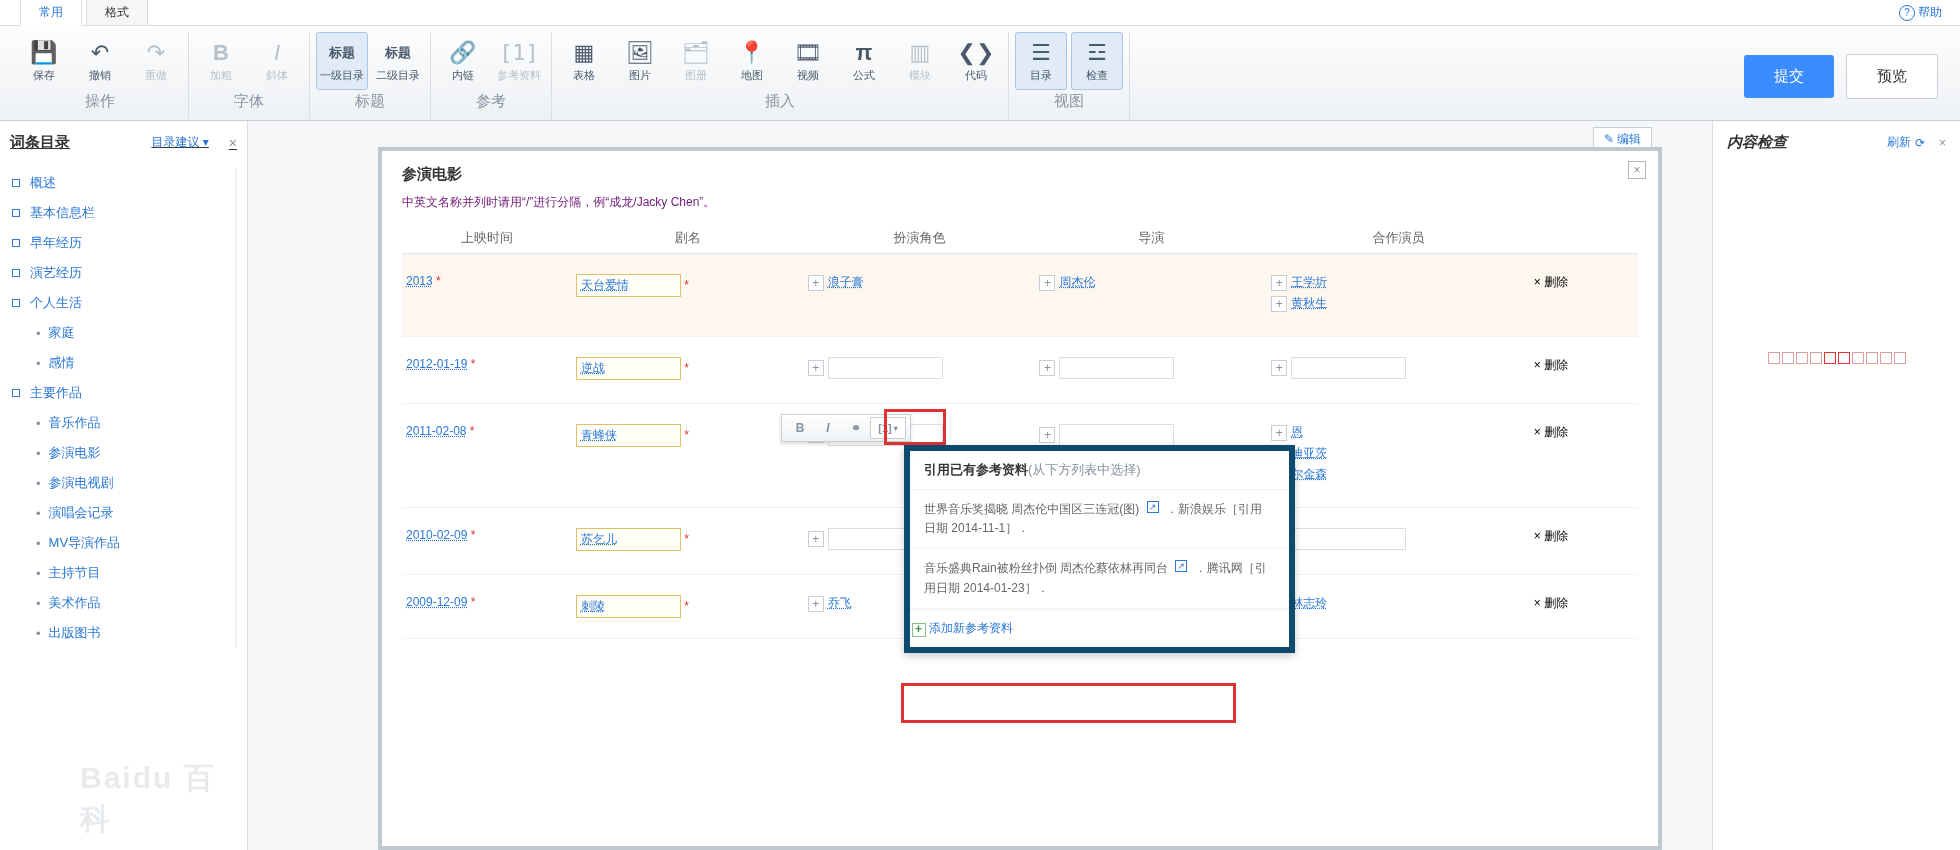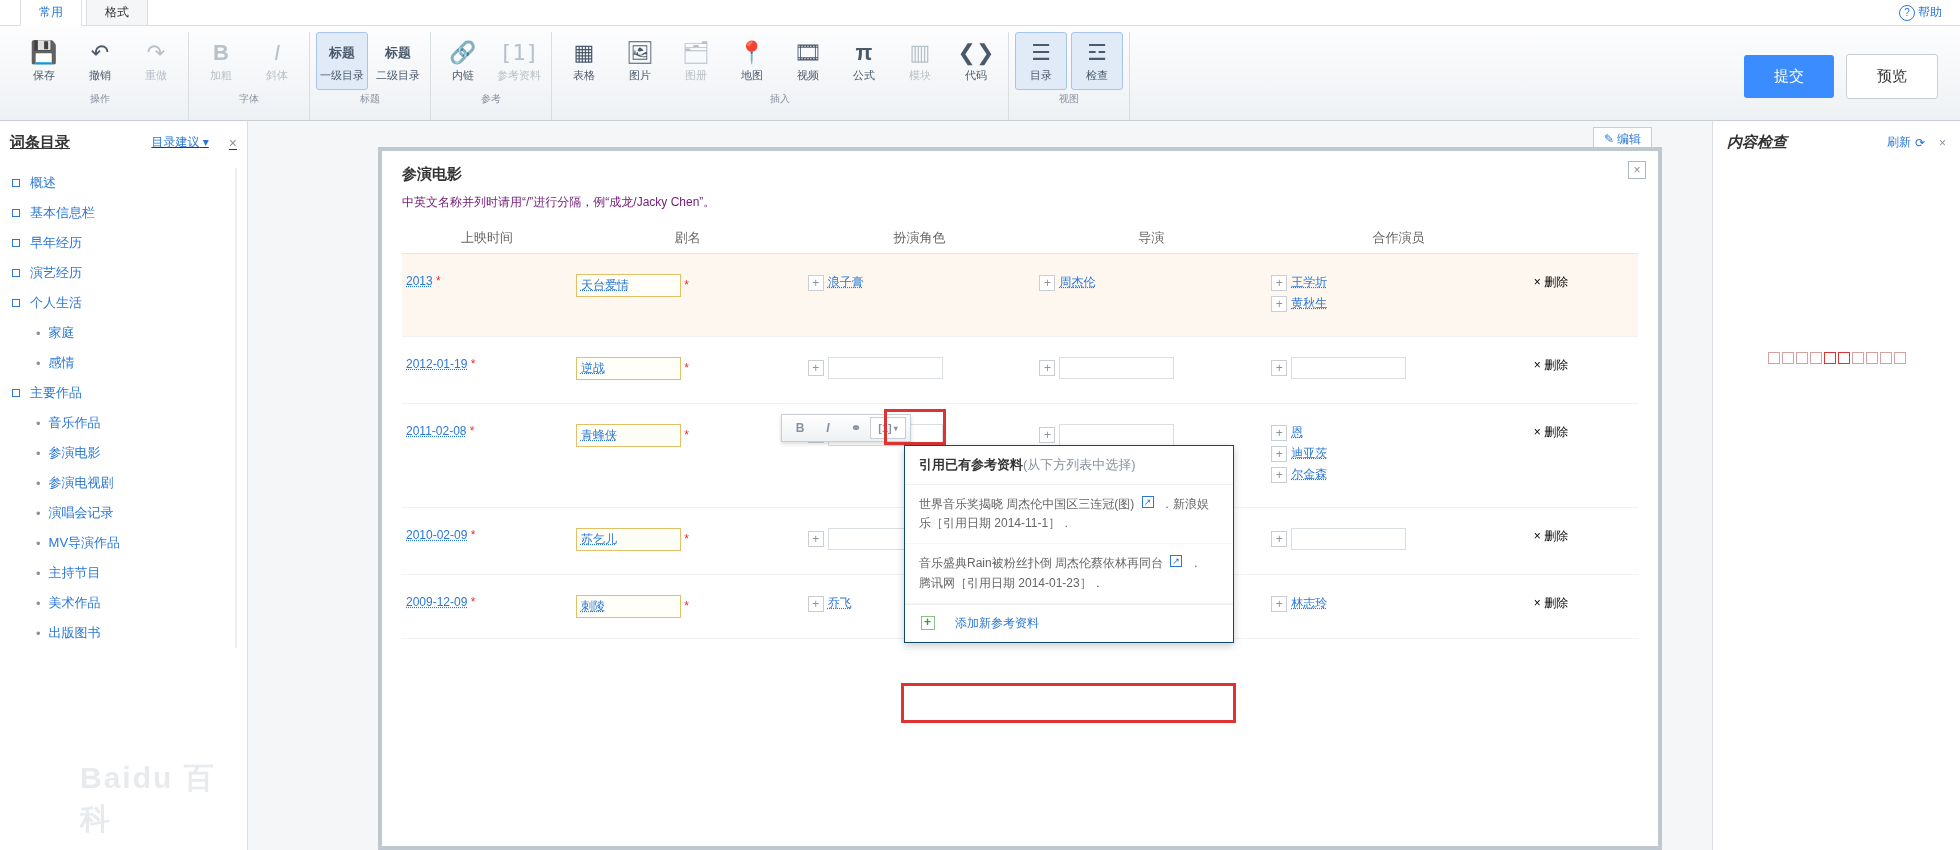--- a/index.html
+++ b/index.html
@@ -15,21 +15,21 @@
 
 .ribbon { height:95px; background:linear-gradient(#fdfdfe,#eef1f4); border-bottom:1px solid #c8ced4; display:flex; padding:6px 12px 0 12px; position:relative;}
 .ribbon-group { display:flex; flex-direction:column; align-items:center; padding:0 6px; border-right:1px solid #d9dee3; }
 .ribbon-group:last-of-type { border-right:none; }
 .rg-row { display:flex; gap:4px; }
 .rbtn { display:flex; flex-direction:column; align-items:center; justify-content:center; width:52px; height:58px; cursor:pointer; border:1px solid transparent; border-radius:3px; color:#4b5a6b; }
 .rbtn.selected { background:#e1ebf7; border:1px solid #a8c5e8; }
 .rbtn.disabled { color:#b8c0c8; cursor:default; }
 .rbtn .ic { font-size:22px; height:26px; display:flex; align-items:center; justify-content:center;}
 .rbtn .lb { font-size:11px; margin-top:2px; }
-.group-label { font-size:10px; color:#8892a0; margin-top:2px; }
+.group-label { font-size:15px; color:#8892a0; margin-top:2px; }
 .ribbon-right { margin-left:auto; display:flex; gap:12px; align-items:center; padding-right:10px;}
 .btn-primary { background:#3b8cff; color:#fff; border:none; padding:12px 30px; font-size:15px; border-radius:3px; cursor:pointer;}
 .btn-secondary { background:#fff; color:#333; border:1px solid #c8ced4; padding:12px 30px; font-size:15px; border-radius:3px; cursor:pointer;}
 
 
 .main { display:flex; height:calc(100vh - 121px); }
 .left-panel { width:248px; background:#fff; border-right:1px solid #d9dee3; padding:12px 10px; position:relative;}
 .left-head { display:flex; align-items:center; gap:10px; padding-bottom:8px;text-decoration:underline; }
 .left-head h3 { font-size:15px; font-weight:bold; }
 .left-head .suggest { color:#2a77d6; cursor:pointer; font-size:12px; margin-left:auto;}
@@ -61,29 +61,29 @@
 
 
 .mini-toolbar { position:absolute; left:533px; top:293px; background:linear-gradient(#fefefe,#eef1f4); border:1px solid #c8ced4; display:flex; height:28px; align-items:center; padding:0 4px; box-shadow:0 2px 4px rgba(0,0,0,0.15);}
 .mini-toolbar .mb { width:28px; height:22px; display:flex; align-items:center; justify-content:center; color:#8892a0; font-weight:bold; cursor:pointer;}
 .mini-toolbar .mb.ref { border:1px solid #c8ced4; font-family:monospace; font-size:11px; background:#fff; padding:0 4px; width:36px;}
 .red-box { border:3px solid #d33; }
 .red-box-1 { position:absolute; left:636px; top:288px; width:62px; height:36px; pointer-events:none;}
 .red-box-2 { position:absolute; left:653px; top:562px; width:335px; height:40px; pointer-events:none;}
 
 
-.ref-popover { position:absolute; left:656px; top:324px; width:330px; background:#fff; border:1px solid #0c4a6e; box-shadow:0 3px 8px rgba(0,0,0,0.2); }
+.ref-popover { position:absolute; left:656px; top:324px; width:391px; background:#fff; border:6px solid #0c4a6e; box-shadow:0 3px 8px rgba(0,0,0,0.2); }
 .ref-popover .hdr { padding:10px 14px; font-size:13px; }
 .ref-popover .hdr b{ font-weight:bold; color:#333;}
 .ref-popover .hdr span{ color:#8892a0;}
 .ref-list { max-height:180px; overflow:auto; border-top:1px solid #eef1f4; }
 .ref-item { padding:10px 22px 10px 14px; font-size:12px; color:#666; border-bottom:1px solid #f3f5f7; line-height:1.6;}
 .ref-item .ext-ic { display:inline-block; width:12px; height:12px; border:1px solid #2a77d6; position:relative; margin:0 4px; }
 .ref-item .ext-ic::after{ content:"↗"; font-size:9px; color:#2a77d6; position:absolute; left:1px; top:-2px;}
-.ref-add { padding:10px 16px; color:#2a77d6; cursor:pointer; display:flex; align-items:center; gap:20px; border-top:1px solid #eef1f4;}
+.ref-add { padding:10px 2px; color:#2a77d6; cursor:pointer; display:flex; align-items:flex-end; gap:3px; border-top:1px solid #eef1f4;}
 .ref-add .plus-ic{ width:14px; height:14px; border:1px solid #8bc08b; position:relative; background:#fff;}
 .ref-add .plus-ic::before{content:"+"; color:#3a9d3a; position:absolute; left:2px; top:-2px; font-size:12px; font-weight:bold;}
 
 .right-panel { width:248px; background:#fff; border-left:1px solid #d9dee3; padding:12px 14px;}
 .right-head { display:flex; align-items:center; }
 .right-head h3 { font-size:15px; font-weight:bold;font-style:italic;}
 .right-head .refresh{ color:#2a77d6; margin-left:auto; cursor:pointer; font-size:12px;}
 .right-head .refresh-ic{ color:#2a77d6; margin-left:4px;}
 .right-head .close-x{ color:#8892a0; margin-left:14px; cursor:pointer;}
 .pagination-squares { display:flex; gap:2px; margin-top:200px; justify-content:center;}

